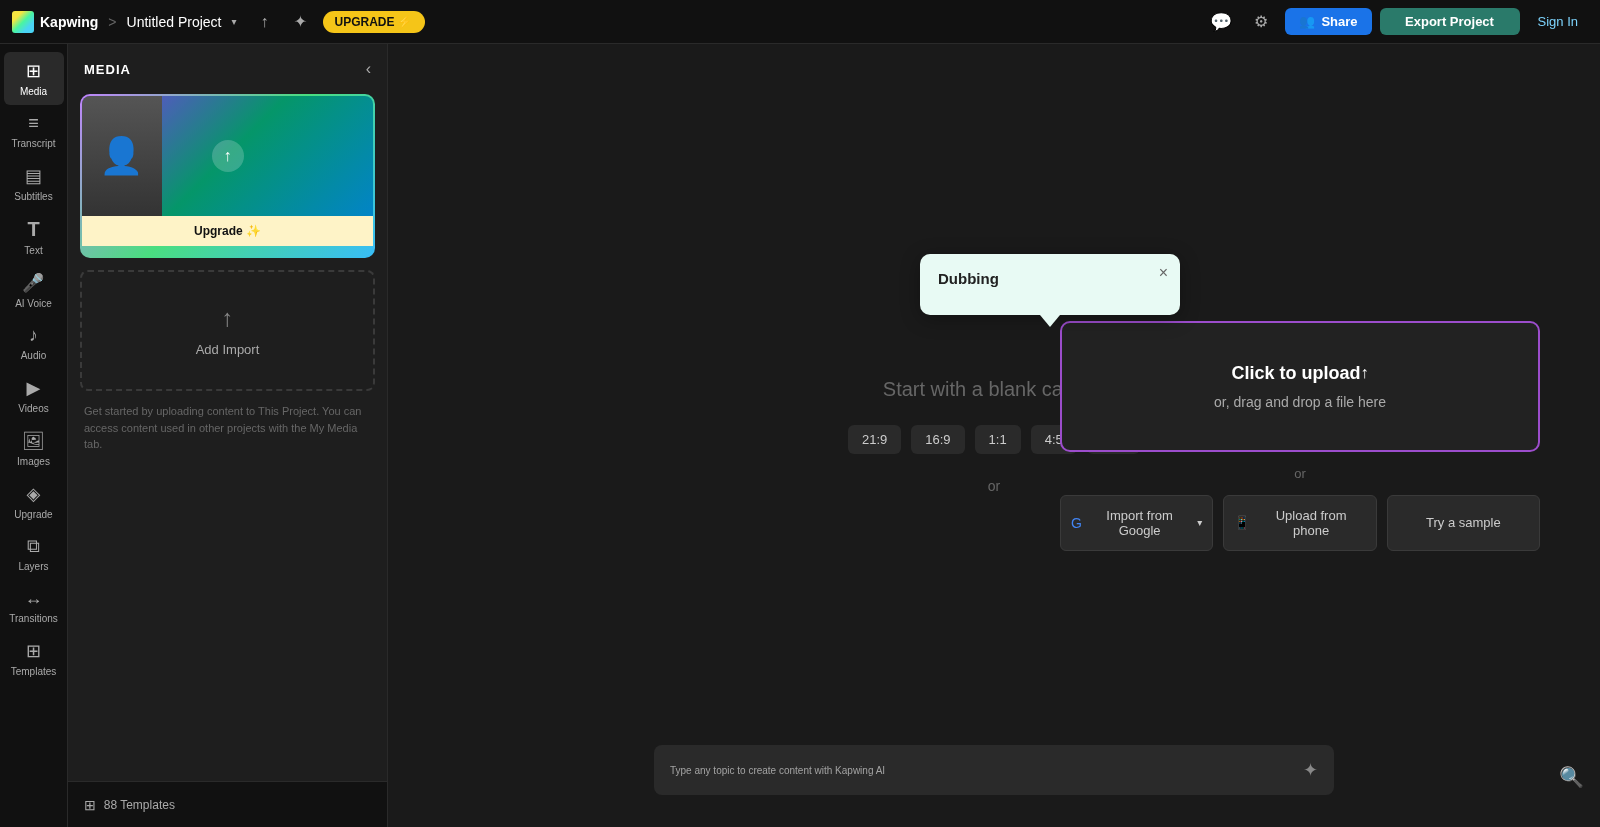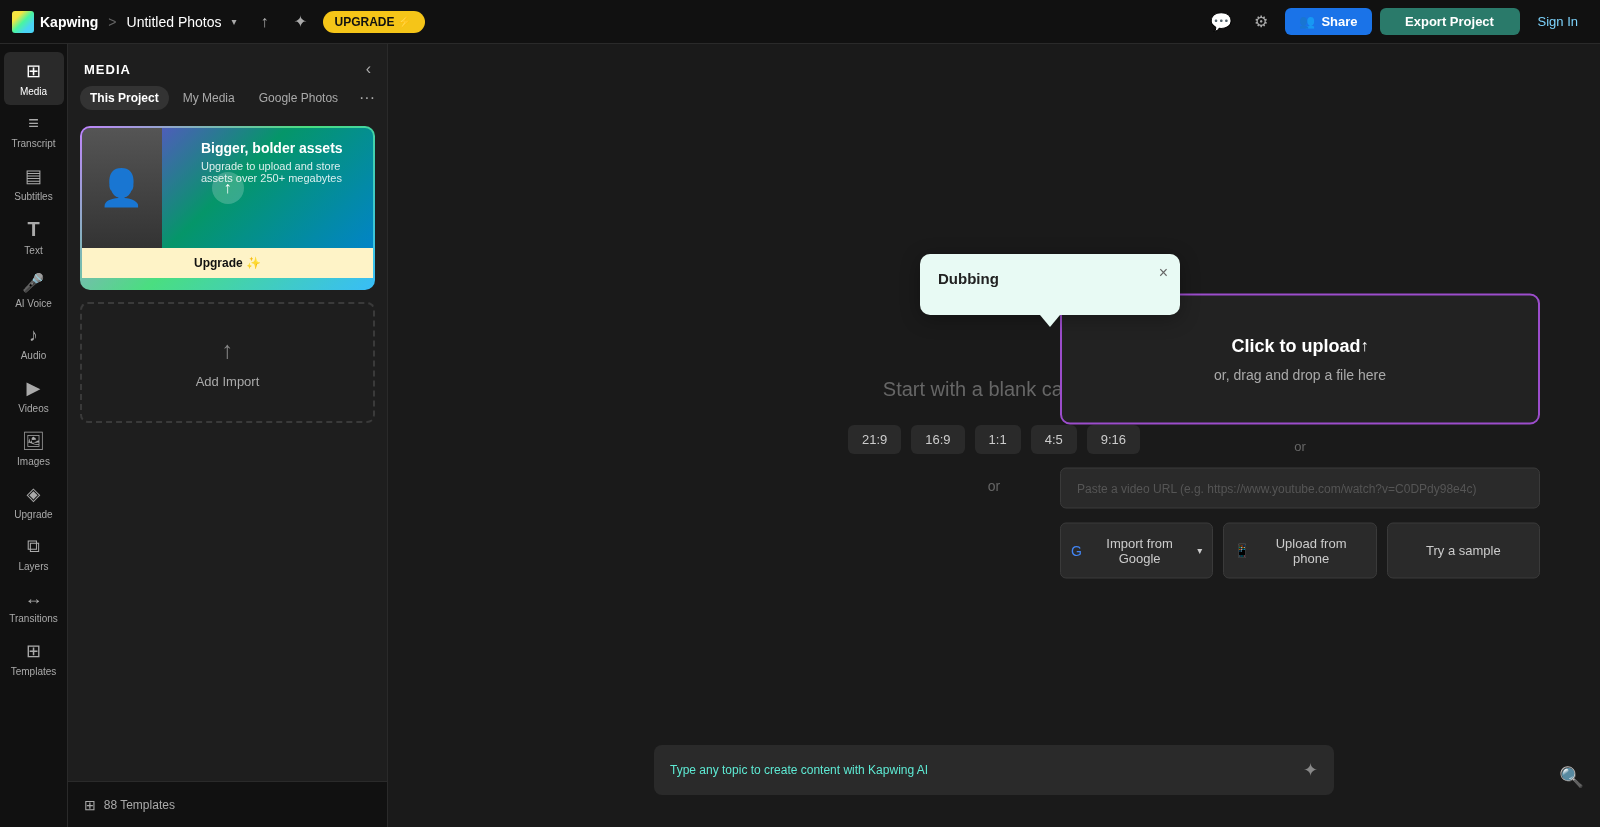--- a/index.html
+++ b/index.html
@@ -63,21 +63,21 @@
     .templates-count { font-size: 12px; color: #aaa; }
 
     
     .canvas-area { flex: 1; display: flex; flex-direction: column; align-items: center; justify-content: center; position: relative; background: #1a1a1a; }
     .canvas-center { display: flex; flex-direction: column; align-items: center; gap: 24px; }
     .blank-canvas-label { font-size: 20px; color: #666; font-weight: 400; }
     .or-text { font-size: 14px; color: #666; }
     .aspect-ratios { display: flex; gap: 10px; }
     .ratio-btn { background: #2a2a2a; border: none; color: #ccc; border-radius: 6px; padding: 7px 14px; font-size: 13px; cursor: pointer; }
     .ai-input-bar { position: absolute; bottom: 32px; left: 50%; transform: translateX(-50%); width: 680px; background: #2a2a2a; border-radius: 8px; padding: 14px 16px; display: flex; align-items: center; justify-content: space-between; }
-    .ai-input-text { font-size: 12px; color: #5eead4; }
+    .ai-input-text { font-size: 10px; color: #a3a3a3; }
     .ai-input-icon { font-size: 18px; color: #888; cursor: pointer; }
 
     
     .dubbing-tooltip { position: absolute; top: 210px; right: 420px; background: #e8faf4; color: #222; border-radius: 10px; padding: 16px 18px; width: 260px; box-shadow: 0 4px 20px rgba(0,0,0,0.3); z-index: 100; }
     .dubbing-tooltip-title { font-size: 15px; font-weight: 700; margin-bottom: 12px; }
     .dubbing-tooltip-body { font-size: 13px; color: #444; line-height: 1.5; }
     .dubbing-tooltip-close { position: absolute; top: 10px; right: 12px; background: none; border: none; font-size: 16px; color: #666; cursor: pointer; }
     .tooltip-arrow { position: absolute; bottom: -12px; left: 50%; transform: translateX(-50%); width: 0; height: 0; border-left: 10px solid transparent; border-right: 10px solid transparent; border-top: 12px solid #e8faf4; }
 
     
@@ -91,21 +91,21 @@
   </style>
 </head>
 <body>
 
 <div class="topbar">
   <div class="logo">
     <div class="logo-icon"></div>
     <span class="logo-text">Kapwing</span>
   </div>
   <span class="breadcrumb-sep">&gt;</span>
-  <span class="project-name">Untitled Photos</span>
+  <span class="project-name">Untitled Project</span>
   <span class="dropdown-arrow">▾</span>
   <div class="topbar-actions">
     <button class="topbar-icon-btn">↑</button>
     <button class="topbar-icon-btn">✦</button>
     <button class="upgrade-btn">UPGRADE ⚡</button>
   </div>
   <div class="topbar-right">
     <button class="comment-btn">💬</button>
     <button class="settings-btn">⚙</button>
     <button class="share-btn">
@@ -168,46 +168,37 @@
       <span class="nav-icon">⊞</span>
       <span class="nav-label">Templates</span>
     </div>
   </div>
 
   <div class="media-panel">
     <div class="media-header">
       <span class="media-title">MEDIA</span>
       <button class="collapse-btn">‹</button>
     </div>
-    <div class="media-tabs">
-      <button class="media-tab active">This Project</button>
-      <button class="media-tab">My Media</button>
-      <button class="media-tab">Google Photos</button>
-      <button class="media-more-btn">···</button>
-    </div>
     <div class="media-content">
 
       <div class="upgrade-card">
         <div class="upgrade-card-inner">
           <div class="upgrade-card-bg">
             <div class="upgrade-card-person">👤</div>
             <div class="upload-arrow-circle">↑</div>
-            <div class="upgrade-card-text">
-              <h3>Bigger, bolder assets</h3>
-              <p>Upgrade to upload and store assets over 250+ megabytes</p>
-            </div>
           </div>
           <button class="upgrade-card-btn">Upgrade ✨</button>
         </div>
       </div>
 
       <div class="add-media-box">
         <span class="add-media-icon">↑</span>
         <span class="add-media-label">Add Import</span>
       </div>
+      <p class="media-hint">Get started by uploading content to This Project. You can access content used in other projects with the My Media tab.</p>
     </div>
 
     <div style="height:46px; background:#111; border-top:1px solid #2a2a2a; display:flex; align-items:center; padding:0 16px; gap:8px;">
       <span style="font-size:14px;color:#aaa;">⊞</span>
       <span class="templates-count">88 Templates</span>
     </div>
   </div>
 
   <div class="canvas-area">
 
@@ -231,23 +222,20 @@
 
     <div class="upload-zone-container">
       <div class="upload-zone">
         <div class="upload-zone-title">
           <span>Click to upload</span>
           <span style="font-size:16px;">↑</span>
         </div>
         <div class="upload-zone-subtitle">or, drag and drop a file here</div>
       </div>
       <div style="font-size:13px;color:#666;">or</div>
-      <div class="url-paste-box">
-        <span style="color:#555;font-size:12px;">Paste a video URL (e.g. https://www.youtube.com/watch?v=C0DPdy98e4c)</span>
-      </div>
       <div class="upload-action-btns">
         <button class="upload-action-btn">
           <span style="font-size:14px;color:#4285f4;">G</span>
           <span>Import from Google</span>
           <span style="font-size:10px;">▾</span>
         </button>
         <button class="upload-action-btn">
           <span>📱</span>
           <span>Upload from phone</span>
         </button>

